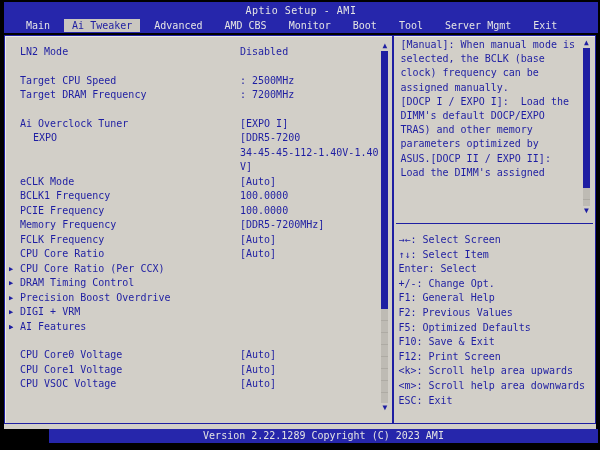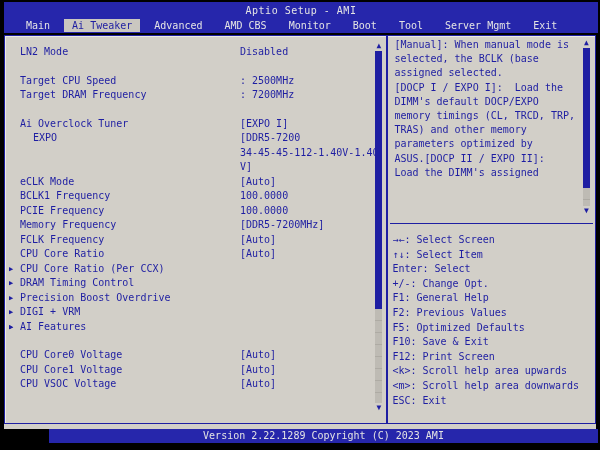--- a/index.html
+++ b/index.html
@@ -118,24 +118,24 @@
       <div class="sb-thumb tall"></div>
       <div class="sb-track"></div>
       <div class="sb-down">▼</div>
     </div>
   </div>
   <div class="right-pane">
     <div class="help-area">
       <div>
           <div class="help-line">[Manual]: When manual mode is</div>
           <div class="help-line">selected, the BCLK (base</div>
-          <div class="help-line">assigned selected.</div>
+          <div class="help-line">clock) frequency can be</div>
+          <div class="help-line">assigned manually.</div>
           <div class="help-line">[DOCP I / EXPO I]:  Load the</div>
           <div class="help-line">DIMM's default DOCP/EXPO</div>
-          <div class="help-line">memory timings (CL, TRCD, TRP,</div>
           <div class="help-line">TRAS) and other memory</div>
           <div class="help-line">parameters optimized by</div>
           <div class="help-line">ASUS.[DOCP II / EXPO II]:</div>
           <div class="help-line">Load the DIMM's assigned</div>
         </div>
       <div class="sb sb-help">
         <div class="sb-up">▲</div>
         <div class="sb-thumb short"></div>
         <div class="sb-track"></div>
         <div class="sb-down">▼</div>

